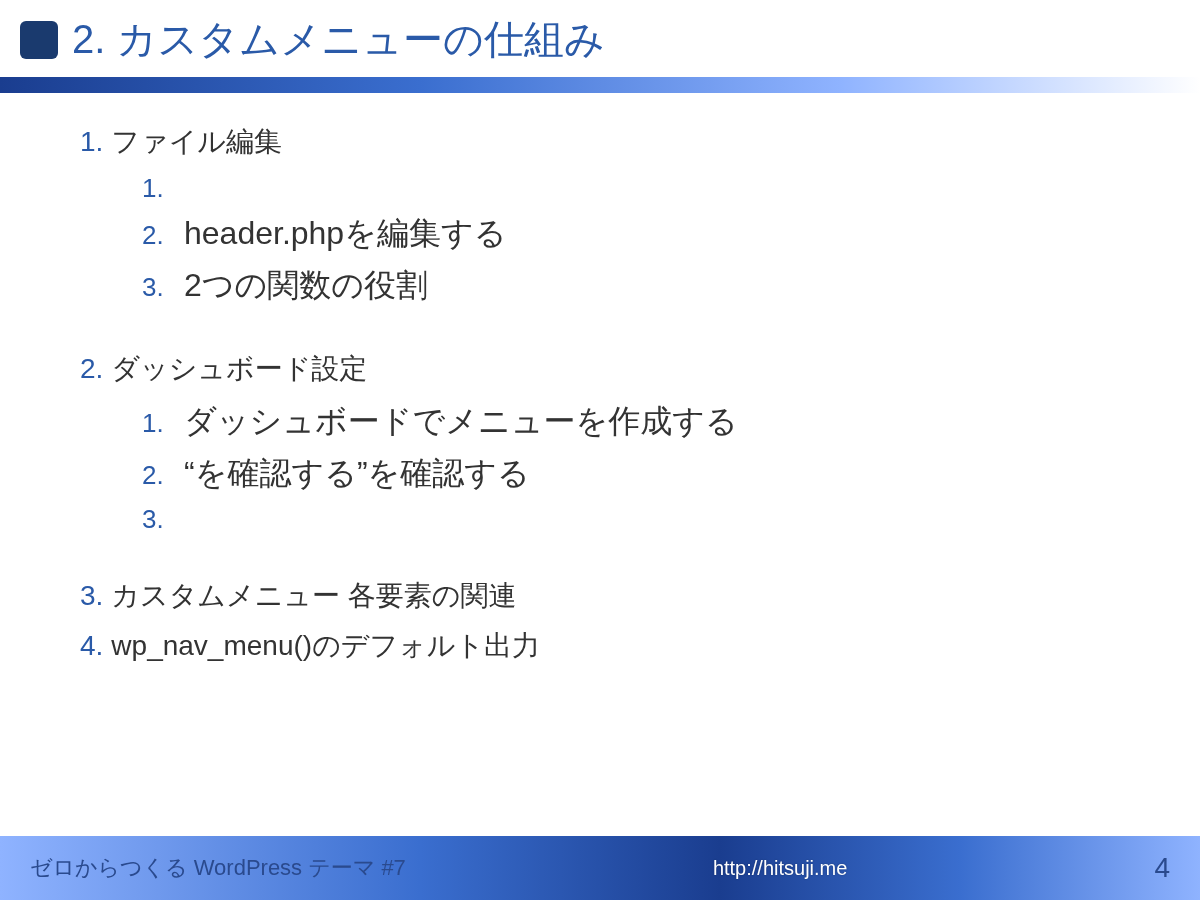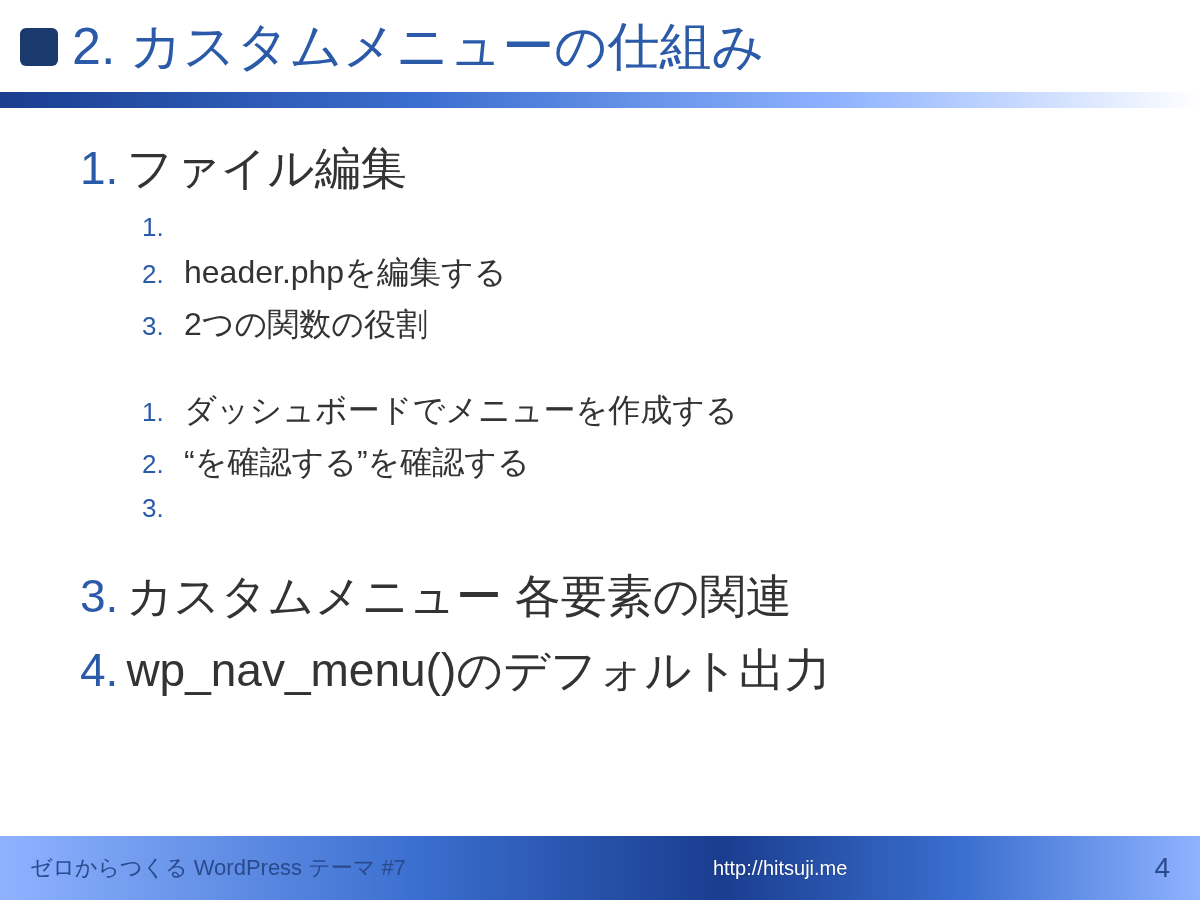--- a/index.html
+++ b/index.html
@@ -18,36 +18,36 @@
     }
     .bullet-square {
       width: 38px;
       height: 38px;
       background: #1a3a6e;
       border-radius: 6px;
       margin-right: 14px;
     }
     .title {
       color: #2a5aa8;
-      font-size: 52px;
+      font-size: 40px;
       font-weight: 400;
     }
     .divider {
       height: 16px;
       margin-top: 10px;
       background: linear-gradient(to right, #1a3d8f 0%, #3a6ecf 35%, #8fb3ff 70%, #ffffff 100%);
     }
     .content {
       padding: 30px 80px 0 80px;
     }
     .section {
       margin-bottom: 42px;
     }
     .section-title {
-      font-size: 46px;
+      font-size: 28px;
       color: #333;
       margin-bottom: 12px;
       font-weight: 400;
     }
     .section-num {
       color: #2a5aa8;
       margin-right: 8px;
     }
     .sub-list {
       list-style: none;
@@ -107,20 +107,23 @@
         <span>header.phpを編集する</span>
       </li>
       <li class="sub-item">
         <span class="sub-num">3.</span>
         <span>2つの関数の役割</span>
       </li>
     </ul>
   </div>
 
   <div class="section">
+    <div class="section-title">
+      <span class="section-num">2.</span><span>ダッシュボード設定</span>
+    </div>
     <ul class="sub-list">
       <li class="sub-item">
         <span class="sub-num">1.</span>
         <span>ダッシュボードでメニューを作成する</span>
       </li>
       <li class="sub-item">
         <span class="sub-num">2.</span>
         <span>“を確認する”を確認する</span>
       </li>
       <li class="sub-item">

